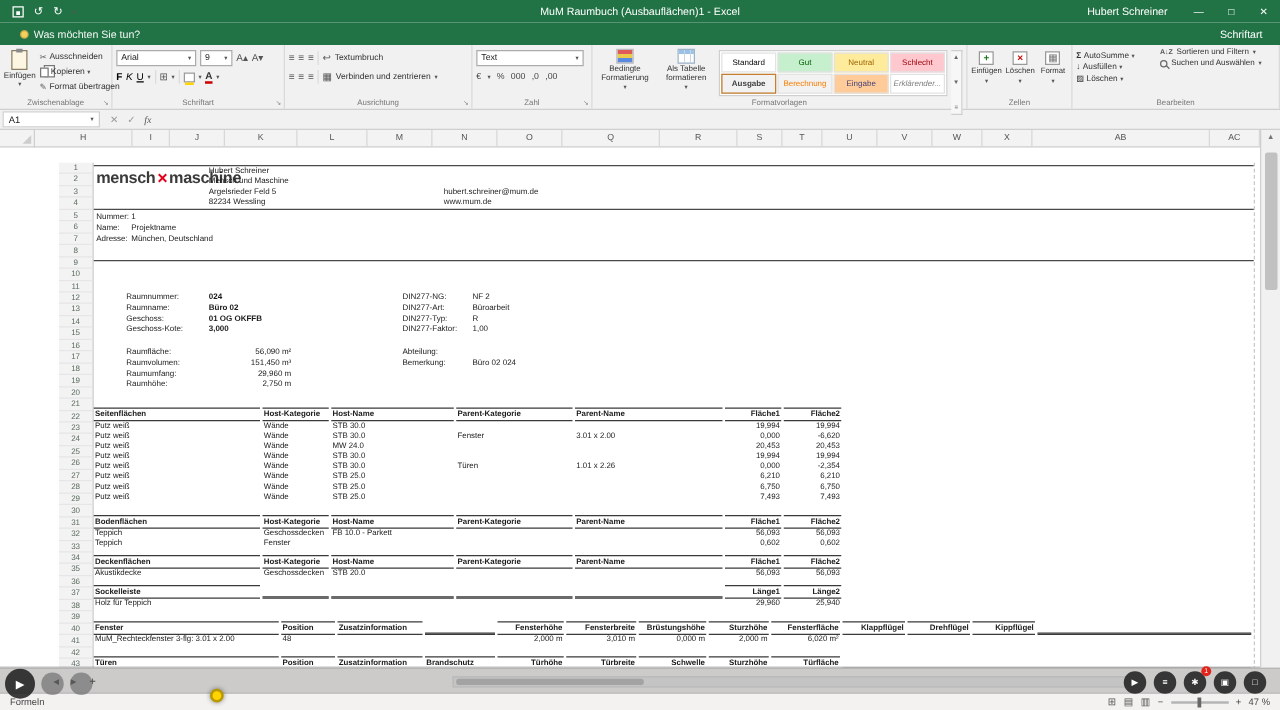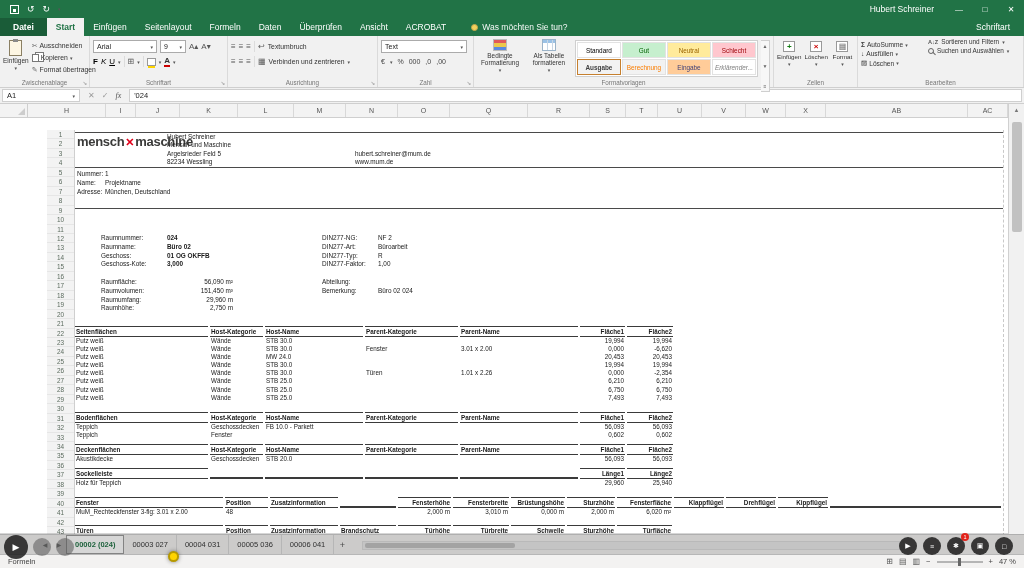--- a/index.html
+++ b/index.html
@@ -159,42 +159,32 @@
 
 <div id="app">
 
   <div id="titlebar">
     <div class="qat">
       <span class="floppy"></span>
       <span class="qicon">↺</span>
       <span class="qicon">↻</span>
       <span class="caret">▾</span>
     </div>
+    <div id="title-text">MuM Raumbuch (Ausbauflächen)1 - Excel</div>
     <div class="tb-right">
       <span>Hubert Schreiner</span>
       <div class="win-btns">
         <span class="win-btn">—</span>
         <span class="win-btn">□</span>
         <span class="win-btn">✕</span>
       </div>
     </div>
   </div>
 
   <div id="tabrow">
-    <div class="rtabs">
-        <div class="rtab file">Datei</div>
-        <div class="rtab active">Start</div>
-        <div class="rtab">Einfügen</div>
-        <div class="rtab">Seitenlayout</div>
-        <div class="rtab">Formeln</div>
-        <div class="rtab">Daten</div>
-        <div class="rtab">Überprüfen</div>
-        <div class="rtab">Ansicht</div>
-        <div class="rtab">ACROBAT</div>
-      </div>
     <div class="tellme">
       <span class="bulb"></span>
       <span>Was möchten Sie tun?</span>
     </div>
     <div class="share">
         <span>Schriftart</span>
       </div>
   </div>
 
   <div id="ribbon">
@@ -392,23 +382,20 @@
   <div id="formulabar">
     <div class="namebox">
         <span>A1</span>
         <span class="caret">▾</span>
       </div>
     <div class="fx-btns">
       <span>✕</span>
       <span>✓</span>
       <span class="fx">fx</span>
     </div>
-    <div class="fml">
-        <span>'024</span>
-      </div>
   </div>
 
   <div id="colcorner"></div>
   <div id="colheads">
       <div class="colhead" style="width: 78px;">H</div>
       <div class="colhead" style="width: 30px;">I</div>
       <div class="colhead" style="width: 44px;">J</div>
       <div class="colhead" style="width: 58px;">K</div>
       <div class="colhead" style="width: 56px;">L</div>
       <div class="colhead" style="width: 52px;">M</div>
@@ -790,27 +777,20 @@
   </div>
 
   <div id="vscroll">
     <span class="vs-btn">▲</span>
     <div class="vthumb"></div>
   </div>
 
   <div id="tabstrip">
     <span class="tsnav" style="margin-left:38px">◀</span>
     <span class="tsnav">▶</span>
-    <div class="tabs-holder" style="margin-left:0">
-        <div class="sheet-tab active">00002 (024)</div>
-        <div class="sheet-tab">00003 027</div>
-        <div class="sheet-tab">00004 031</div>
-        <div class="sheet-tab">00005 036</div>
-        <div class="sheet-tab">00006 041</div>
-      </div>
     <span class="addtab">+</span>
     <div class="hscroll">
         <div class="hthumb"></div>
       </div>
   </div>
 
   <div id="statusbar">
     <span>Formeln</span>
     <div class="sb-right">
       <span class="vbtn">⊞</span>

